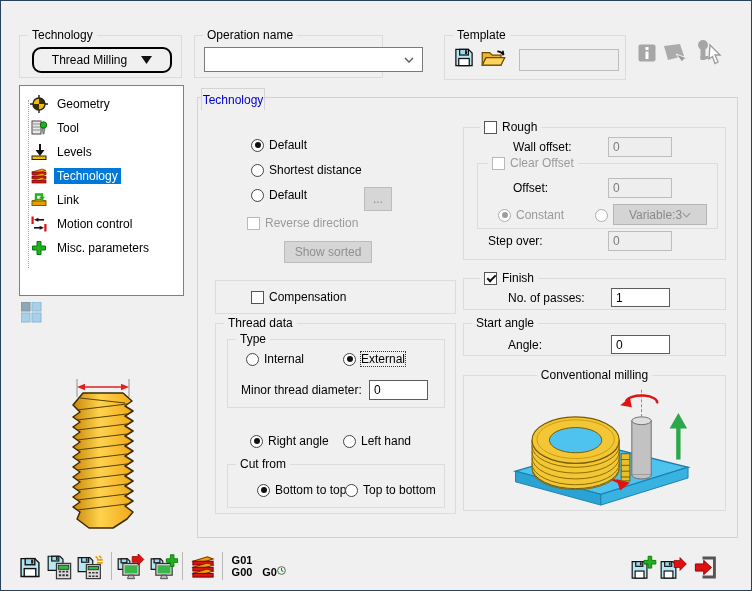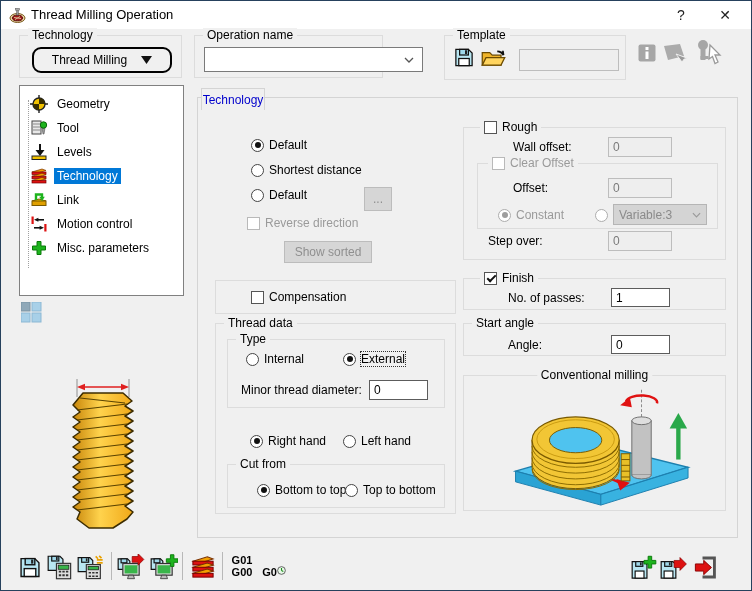--- a/index.html
+++ b/index.html
@@ -21,21 +21,21 @@
   .radio.disabled{border-color:#adadad;}
   .radio.disabled.checked::after{background:#9e9e9e;}
   .check{width:13px;height:13px;border:1px solid #555;background:#fff;display:inline-block;position:relative;flex:none;box-sizing:border-box;}
   .check.checked::after{content:"";position:absolute;left:1.5px;top:2px;width:7px;height:3px;border-left:2px solid #111;border-bottom:2px solid #111;transform:rotate(-45deg);}
   .check.disabled{border-color:#b9b9b9;}
   .gray{color:#9a9a9a;}
   .lbl{position:absolute;white-space:nowrap;line-height:20px;}
   input.field{position:absolute;background:#fff;border:1px solid #5c5c5c;font-size:12px;padding:1px 4px;font-family:inherit;box-sizing:border-box;color:#000;}
   input.field.dis{background:#eeeeee;border-color:#bdbdbd;color:#7a7a7a;}
   .dbtn{position:absolute;background:#d6d6d6;border:1px solid #bcbcbc;color:#8f8f8f;font-size:12px;display:flex;align-items:center;justify-content:center;box-sizing:border-box;}
-  .ddl{position:absolute;background:#d4d4d4;border:1px solid #b5b5b5;color:#8a8a8a;font-size:12px;display:flex;align-items:center;justify-content:space-between;padding:0 5px;box-sizing:border-box;}
+  .ddl{position:absolute;background:#d4d4d4;border:1px solid #b5b5b5;color:#8a8a8a;font-size:12px;display:flex;align-items:center;justify-content:center;padding:0 5px;box-sizing:border-box;}
   .focusrect{outline:1px dotted #333;}
   
   #tech-drop{position:absolute;left:12px;top:11px;width:140px;height:26px;border:2px solid #000;border-radius:9px;background:#f0f0f0;display:flex;align-items:center;justify-content:center;gap:14px;box-sizing:border-box;}
   #opname-combo{position:absolute;left:9px;top:11px;width:219px;height:25px;background:#fff;border:1px solid #7a7a7a;box-sizing:border-box;display:flex;align-items:center;justify-content:flex-end;padding-right:8px;}
   
   #tree{position:absolute;left:18px;top:84px;width:165px;height:211px;background:#fff;border:1px solid #808080;box-sizing:border-box;}
   .titem{position:absolute;left:0;width:100%;height:24px;display:flex;align-items:center;}
   .titem .ticon{position:absolute;left:10px;width:18px;height:18px;}
   .titem .tlabel{position:absolute;left:34px;line-height:16px;padding:0 3px;}
   .titem .tlabel.sel{background:#0078d7;color:#fff;}
@@ -47,32 +47,20 @@
   .tbtn{position:absolute;top:552px;height:28px;display:flex;align-items:center;justify-content:center;}
   .vsep{position:absolute;top:551px;height:28px;width:1px;background:#b8b8b8;}
   .gtext{position:absolute;top:553px;font-weight:bold;font-size:11px;line-height:12px;text-align:center;white-space:pre-line;}
   svg{display:block;}
 </style>
 </head>
 <body>
 
 <div id="win">
 
-  <div id="titlebar">
-    <svg class="abs" style="left:8px;top:6px" width="17" height="17" viewBox="0 0 17 17">
-      <ellipse cx="8.5" cy="11" rx="7.5" ry="4.5" fill="#e6d2a0" stroke="#7a5a20"></ellipse>
-      <path d="M3.5,11 A5,2.8 0 1 1 13.5,11 A5,2.8 0 1 1 3.5,11" fill="#a01818" stroke="#5a0c0c"></path>
-      <path d="M5,10.5 L12,11.5 M6,12.5 L11,9.5" stroke="#d8b890" stroke-width="1"></path>
-      <rect x="7.6" y="2" width="1.8" height="6" fill="#9a9a9a" stroke="#555" stroke-width="0.5"></rect>
-      <rect x="6.4" y="1.5" width="4.2" height="1.6" fill="#b8b8b8" stroke="#555" stroke-width="0.5"></rect>
-    </svg>
-    <span id="title">Thread Milling Operation</span>
-    <div class="caption-btn" style="left:660px">?</div>
-    <div class="caption-btn" style="left:704px">✕</div>
-  </div>
 
   <div class="group" style="left:18px;top:34px;width:163px;height:43px">
     <span class="glabel">Technology</span>
     <div id="tech-drop">
       <span>Thread Milling</span>
       <svg width="11" height="8" viewBox="0 0 11 8">
           <polygon points="0,0 11,0 5.5,8" fill="#111"></polygon>
         </svg>
     </div>
   </div>
@@ -263,21 +251,21 @@
   </div>
   <div class="opt" style="left:342px;top:350px">
     <span class="radio checked"></span>
       <span class="focusrect">External</span>
   </div>
   <span class="lbl" style="left:240px;top:379px">Minor thread diameter:</span>
   <input class="field" style="left: 368px; top: 379px; width: 59px; height: 20px;" readonly="" value="0">
 
   <div class="opt" style="left:249px;top:432px">
     <span class="radio checked"></span>
-      <span>Right hand</span>
+      <span>Right angle</span>
   </div>
   <div class="opt" style="left:342px;top:432px">
     <span class="radio"></span>
       <span>Left hand</span>
   </div>
 
   <div class="group" style="left:226px;top:463px;width:218px;height:44px">
     <span class="glabel">Cut from</span>
   </div>
   <div class="opt" style="left:256px;top:481px">

